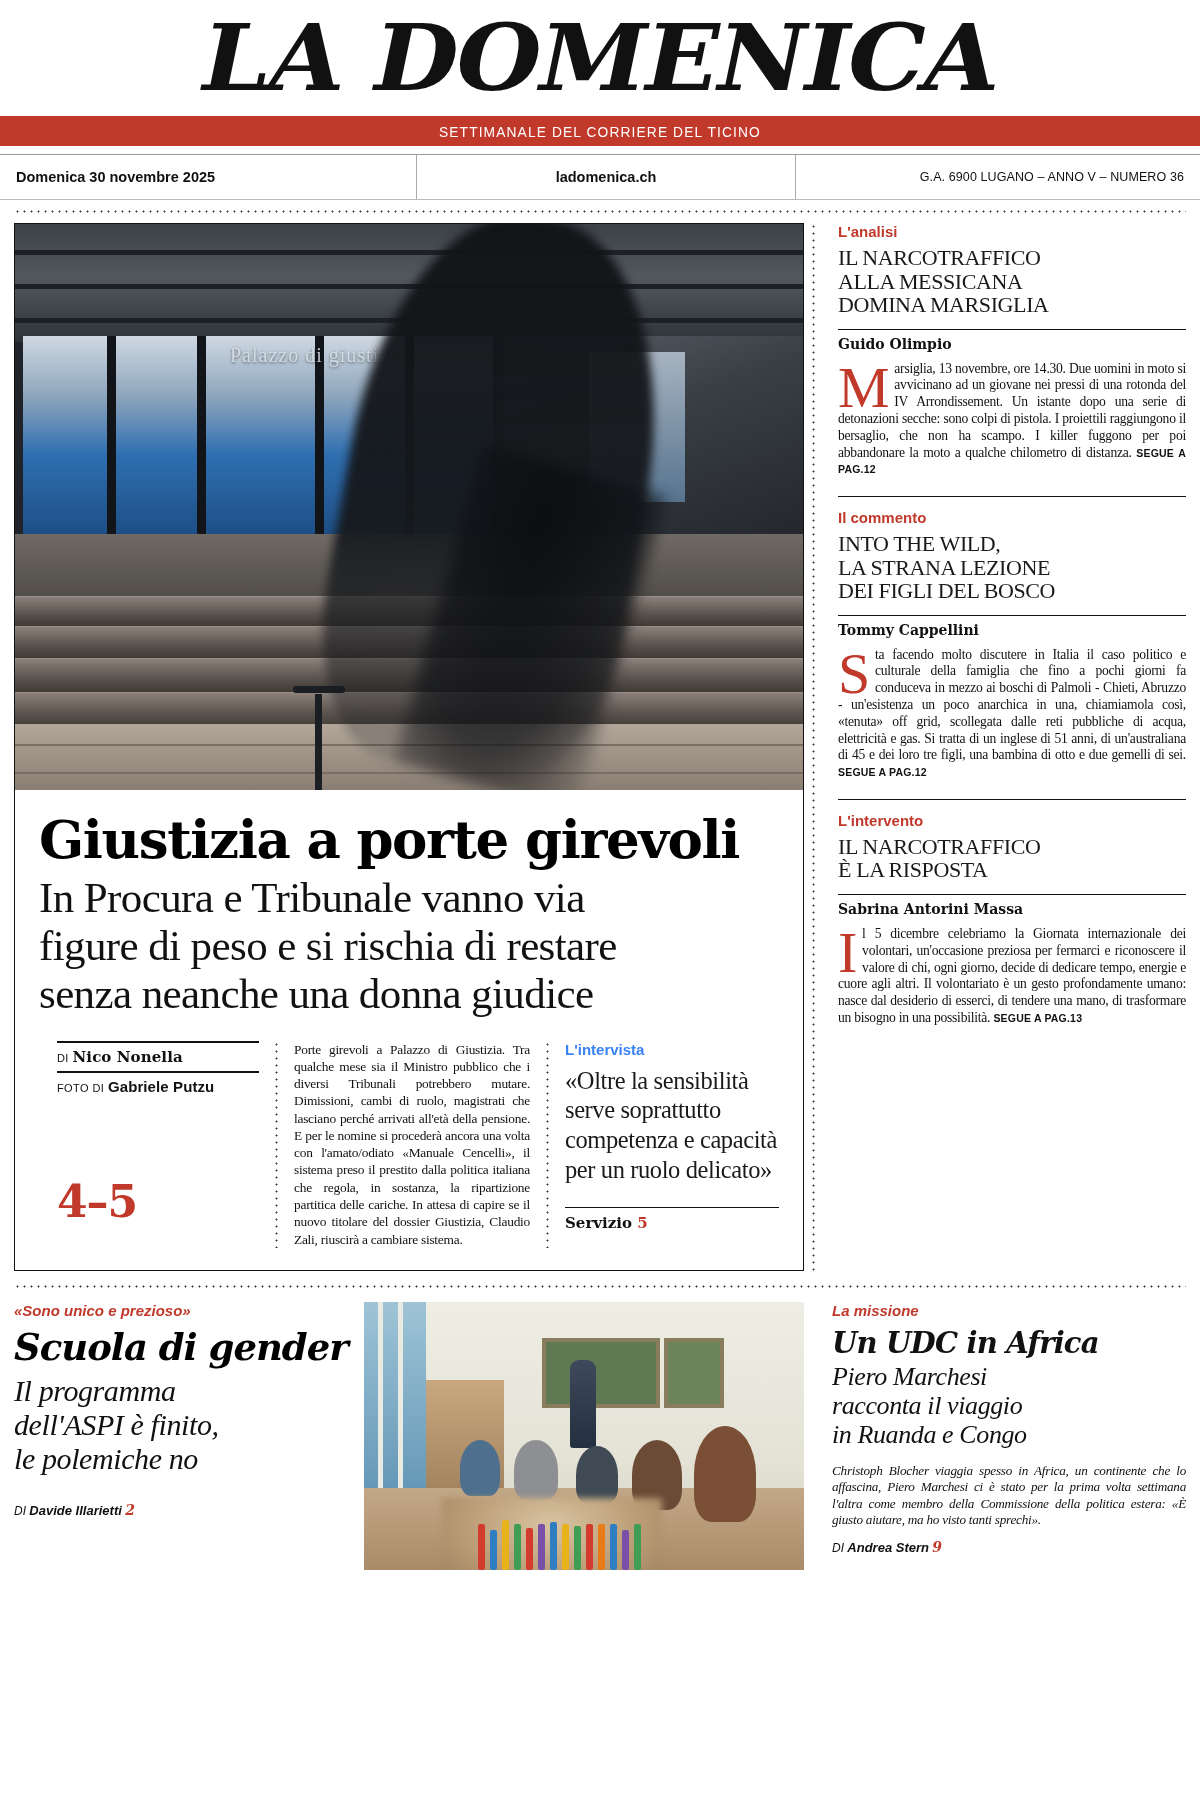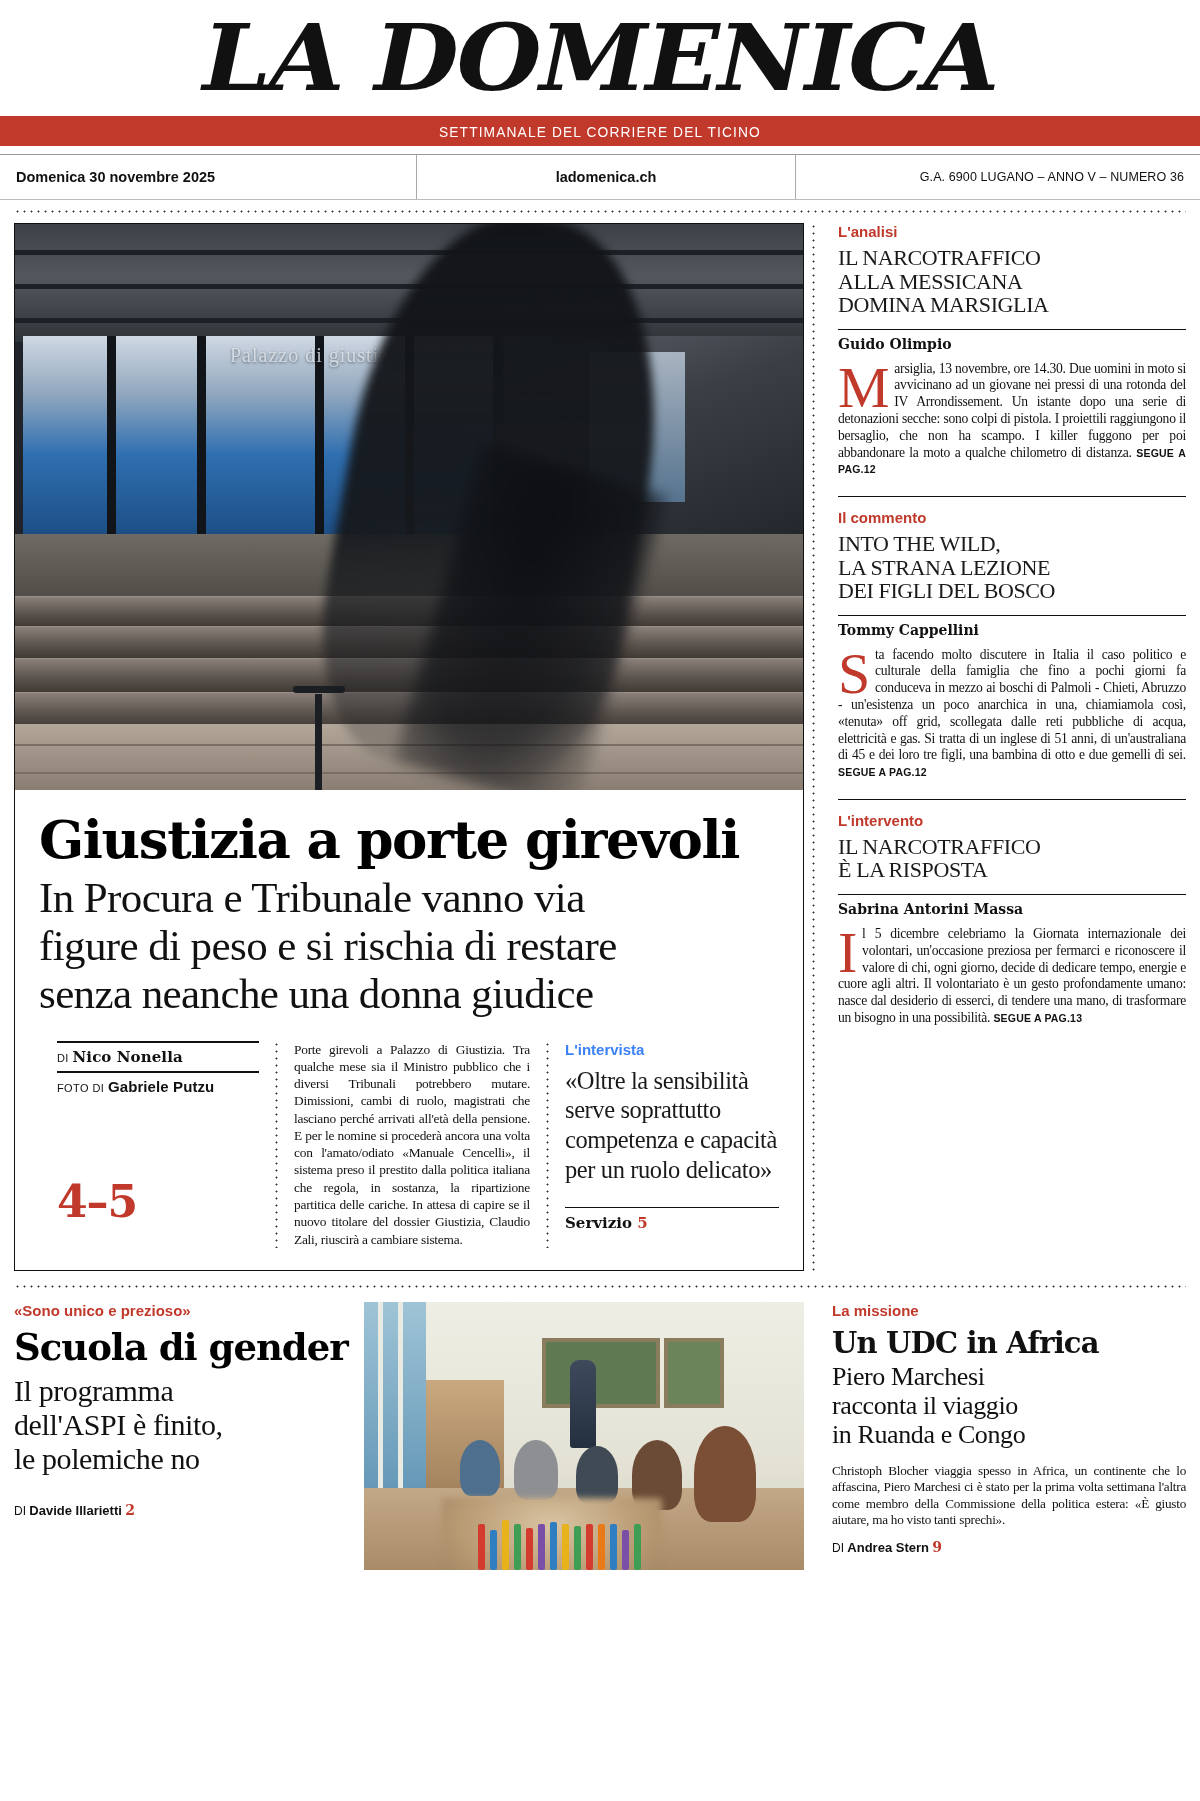--- a/index.html
+++ b/index.html
@@ -265,21 +265,21 @@
   }
   .segue {
     font-family:"Liberation Sans", sans-serif;
     font-size:10.5px;
     font-weight:700;
     letter-spacing:.2px;
   }
   .rc-sep { border-top:1px solid #111; margin:14px 0 12px 0; }
 
   
-  .bottom-grid { display:flex; padding:0 14px; margin-top:14px; }
+  .bottom-grid { display:flex; padding:0 14px; margin-top:14px;font-style:italic; }
   .bl-1 { flex:0 0 350px; padding-right:16px; }
   .bl-2 { flex:0 0 440px; }
   .br   { flex:1; padding-left:28px; }
 
   .b-kicker {
     color:#c0392b;
     font-family:"Liberation Sans", sans-serif;
     font-weight:700;
     font-size:15px;
     margin-bottom:10px;

